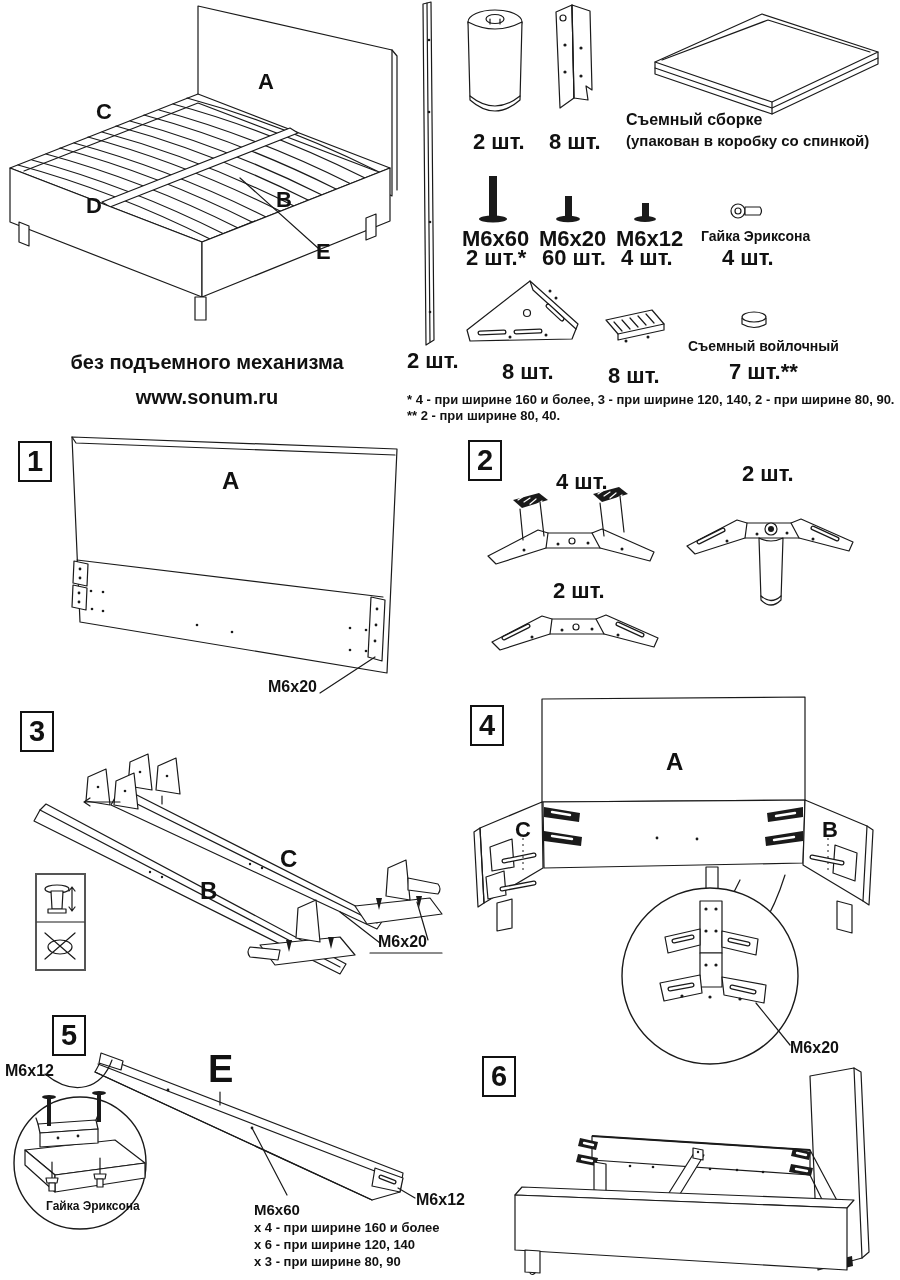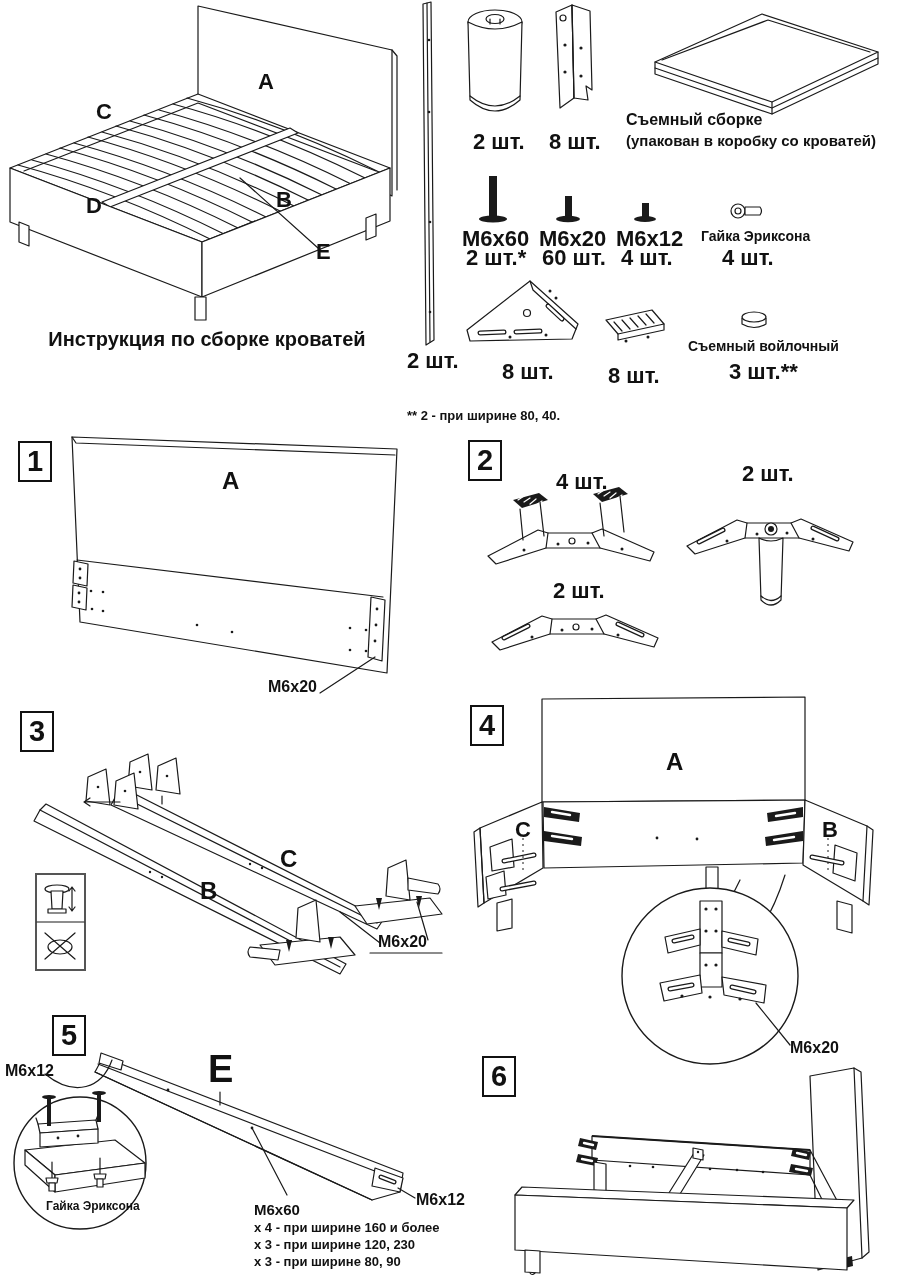--- a/index.html
+++ b/index.html
@@ -62,21 +62,22 @@
       <path class="fw" d="M366,218 L376,214 L376,236 L366,240 Z"></path>
     </g>
     <path class="ln" d="M240,178 L318,248"></path>
   </svg>
   <span class="lbl s22" style="left:258px;top:70px">A</span>
   <span class="lbl s22" style="left:96px;top:100px">C</span>
   <span class="lbl s22" style="left:86px;top:194px">D</span>
   <span class="lbl s22" style="left:276px;top:188px">B</span>
   <span class="lbl s22" style="left:316px;top:240px">E</span>
 
-  <div class="lbl s20 ctr" style="left:42px;top:329px;width:330px">Инструкция по сборке кроватей</div>
+  <div class="lbl s20 ctr" style="left:42px;top:352px;width:330px">без подъемного механизма</div>
+  <div class="lbl s20 ctr" style="left:42px;top:387px;width:330px">www.sonum.ru</div>
 
   <svg style="left:400px;top:0" width="500" height="430" viewBox="0 0 500 430">
 
     <g>
       <path class="fw" d="M23,4 L31,2 L34,340 L26,345 Z"></path>
       <path class="ln" d="M27,3 L30,342"></path>
       <circle class="fd" cx="29" cy="40" r="1.3"></circle>
         <circle class="fd" cx="29" cy="112" r="1.3"></circle>
       <circle class="fd" cx="30" cy="222" r="1.3"></circle>
         <circle class="fd" cx="30" cy="312" r="1.3"></circle>
@@ -154,33 +155,34 @@
     <g>
       <path class="fw" d="M342,318 L342,324 Q354,331 366,324 L366,318"></path>
       <ellipse class="fw" cx="354" cy="317" rx="12" ry="5"></ellipse>
     </g>
   </svg>
 
   <span class="lbl s17" style="left:407px;top:349px">2 шт.</span>
   <span class="lbl s17" style="left:473px;top:130px">2 шт.</span>
   <span class="lbl s17" style="left:549px;top:130px">8 шт.</span>
   <span class="lbl s16" style="left:626px;top:112px">Съемный сборке</span>
-  <span class="lbl s15" style="left:626px;top:133px">(упакован в коробку со кроватей)</span>
+  <span class="lbl s15" style="left:626px;top:133px">(упакован в коробку со спинкой)</span>
   <span class="lbl s17" style="left:462px;top:227px">М6х60</span>
   <span class="lbl s17" style="left:466px;top:246px">2 шт.*</span>
   <span class="lbl s17" style="left:539px;top:227px">М6х20</span>
   <span class="lbl s17" style="left:542px;top:246px">60 шт.</span>
   <span class="lbl s17" style="left:616px;top:227px">М6х12</span>
   <span class="lbl s17" style="left:621px;top:246px">4 шт.</span>
   <span class="lbl s14" style="left:701px;top:229px">Гайка Эриксона</span>
   <span class="lbl s17" style="left:722px;top:246px">4 шт.</span>
   <span class="lbl s17" style="left:502px;top:360px">8 шт.</span>
   <span class="lbl s17" style="left:608px;top:364px">8 шт.</span>
   <span class="lbl s14" style="left:688px;top:339px">Съемный войлочный</span>
-  <span class="lbl s17" style="left:729px;top:360px">3 шт.**</span>
+  <span class="lbl s17" style="left:729px;top:360px">7 шт.**</span>
+  <div class="lbl s13" style="left:407px;top:393px">* 4 - при ширине 160 и более, 3 - при ширине 120, 140, 2 - при ширине 80, 90.</div>
   <div class="lbl s13" style="left:407px;top:409px">** 2 - при ширине 80, 40.</div>
 
   <div class="stepnum" style="left:18px;top:441px">
       <span>1</span>
     </div>
   <svg style="left:10px;top:435px" width="440" height="270" viewBox="0 0 440 270">
     <path class="fw" d="M62,2 L387,14 L377,238 L70,187 Z"></path>
     <path class="ln" d="M67,125 L373,162"></path>
     <path class="ln" d="M62,2 L66,8 L385,20"></path>
     <g>
@@ -449,21 +451,21 @@
         <path class="fw" d="M94,162 L106,162 L105,167 L95,167 Z"></path>
         <path class="fw" d="M97,167 L103,167 L103,175 L97,175 Z"></path>
       </g>
     </g>
   </svg>
   <span class="lbl s16" style="left:5px;top:1063px">M6x12</span>
   <span class="lbl s38" style="left:208px;top:1050px">E</span>
   <span class="lbl s12" style="left:46px;top:1200px">Гайка Эриксона</span>
   <span class="lbl s15" style="left:254px;top:1202px">M6x60</span>
   <span class="lbl s13" style="left:254px;top:1221px">x 4 - при ширине 160 и более</span>
-  <span class="lbl s13" style="left:254px;top:1238px">x 3 - при ширине 120, 230</span>
+  <span class="lbl s13" style="left:254px;top:1238px">x 6 - при ширине 120, 140</span>
   <span class="lbl s13" style="left:254px;top:1255px">x 3 - при ширине 80, 90</span>
   <span class="lbl s16" style="left:416px;top:1192px">M6x12</span>
 
   <div class="stepnum" style="left:482px;top:1056px">
       <span>6</span>
     </div>
   <svg style="left:460px;top:1060px" width="440" height="220" viewBox="0 0 440 220">
 
     <g>
       <path class="fw" d="M350,16 L394,8 L402,198 L358,210 Z"></path>

